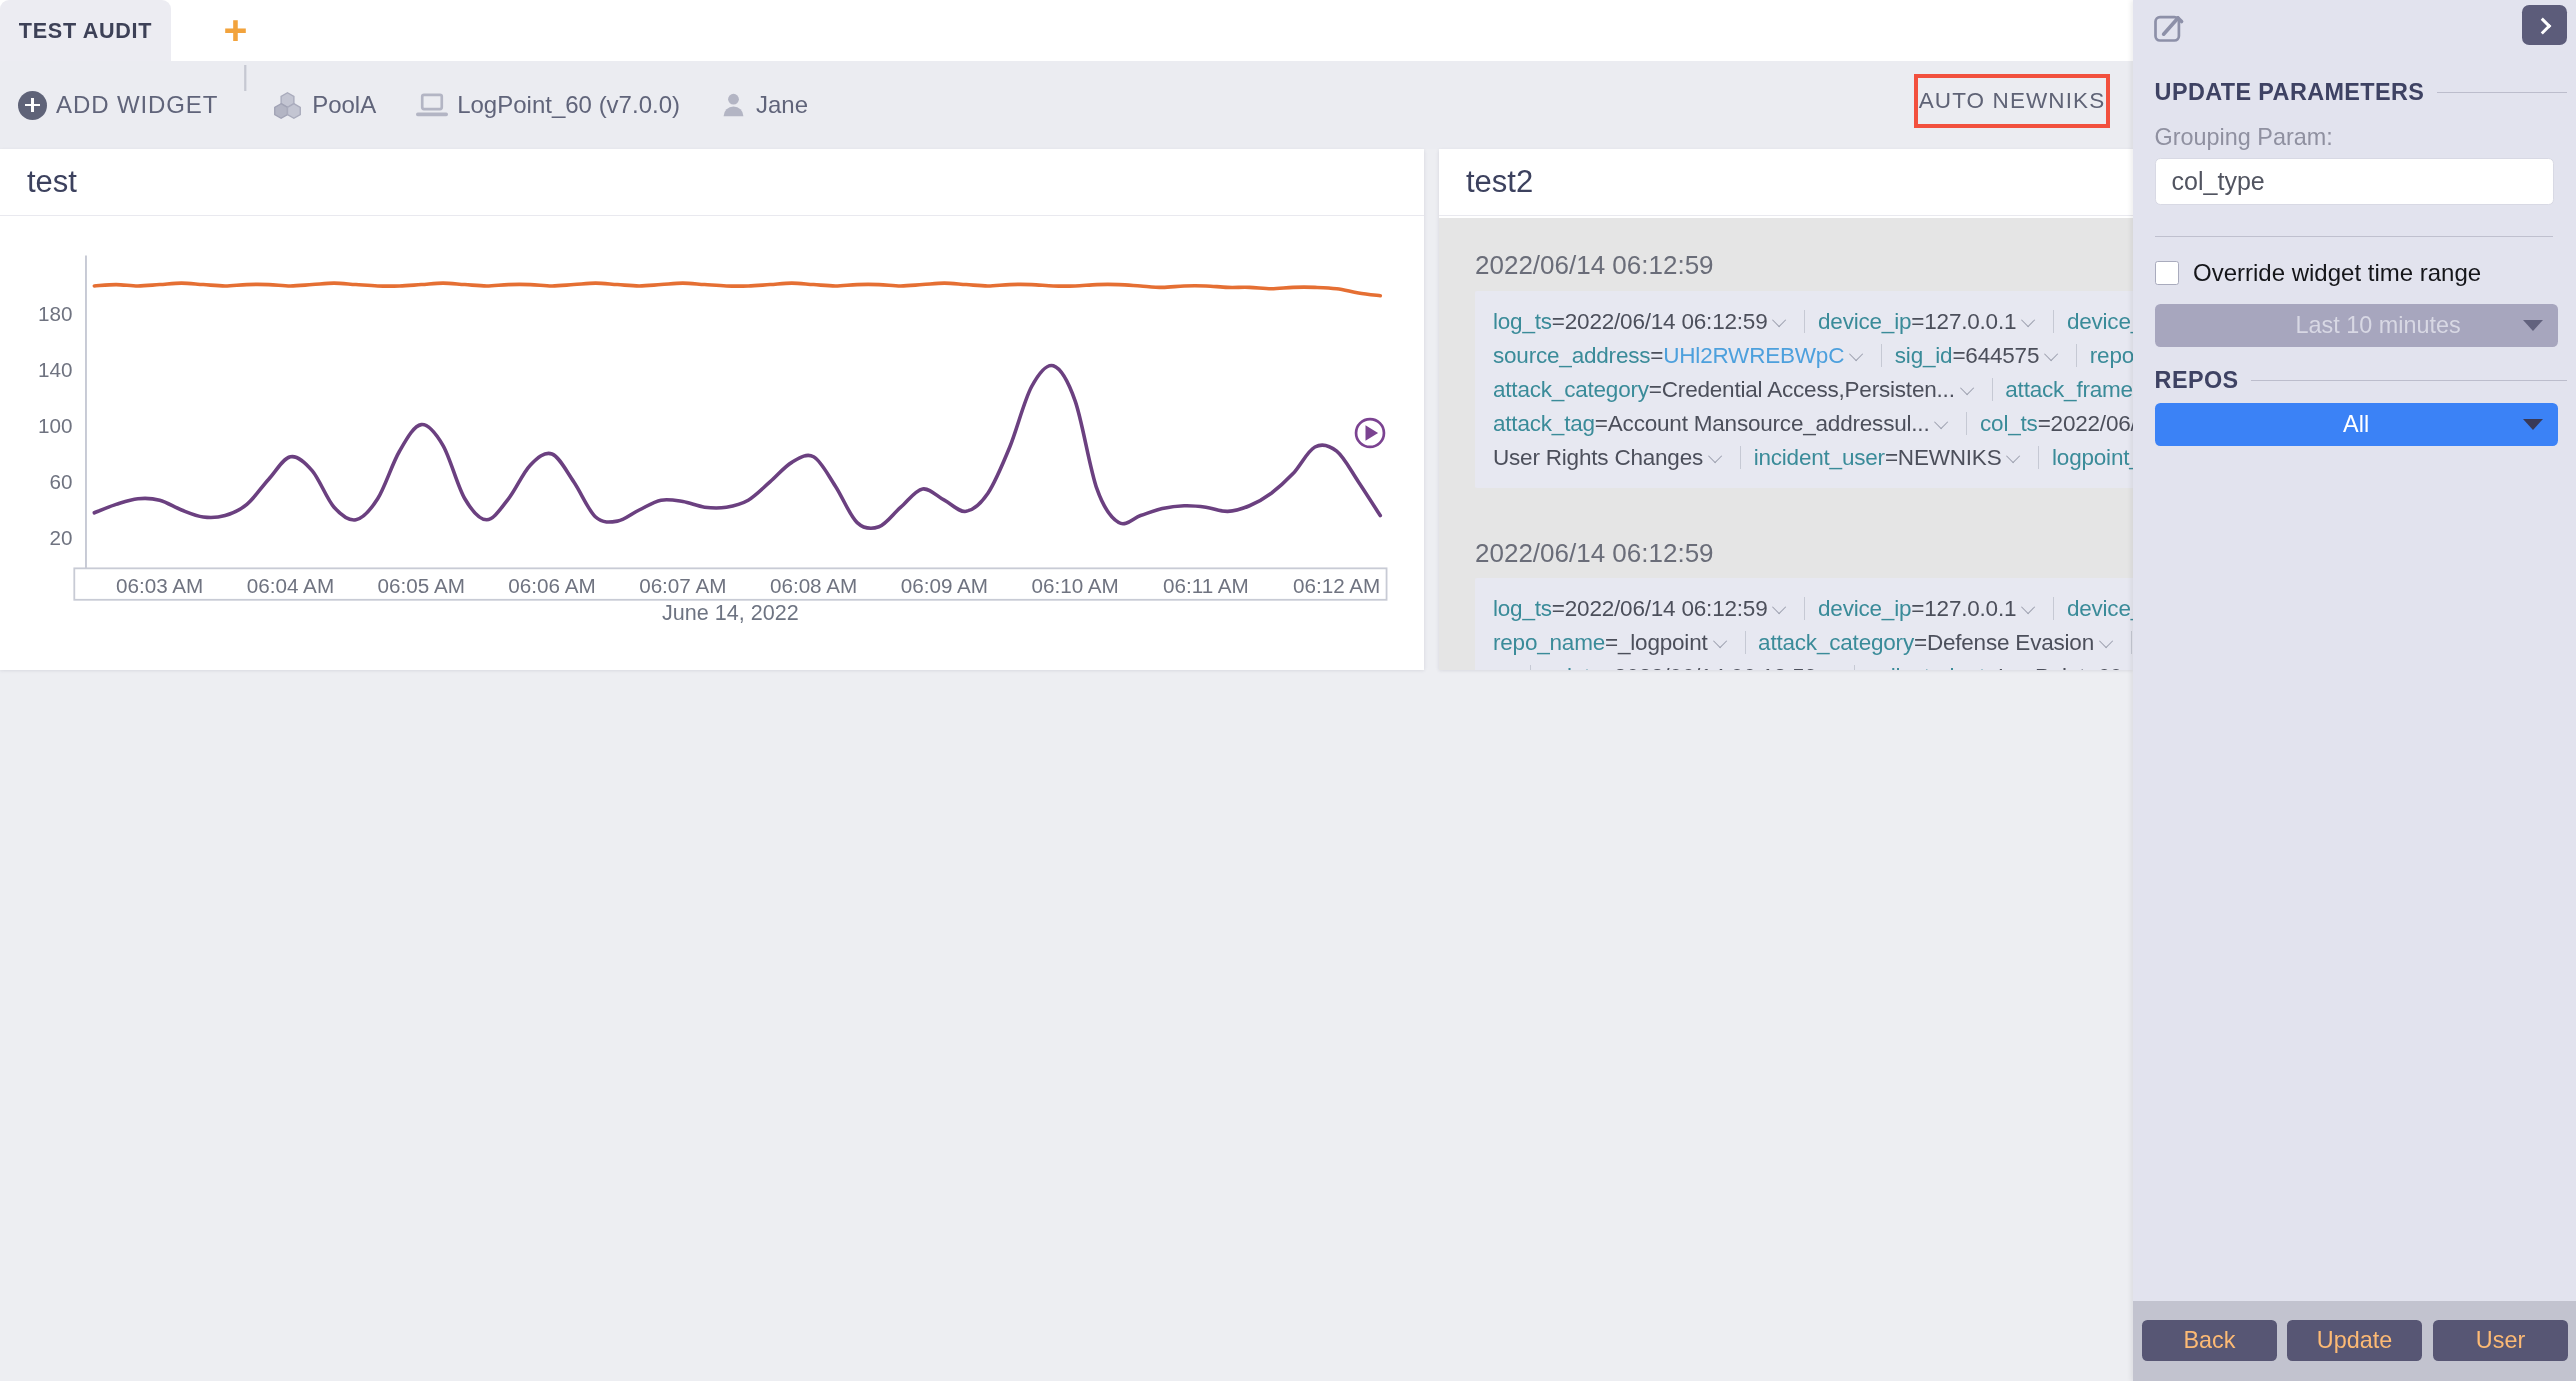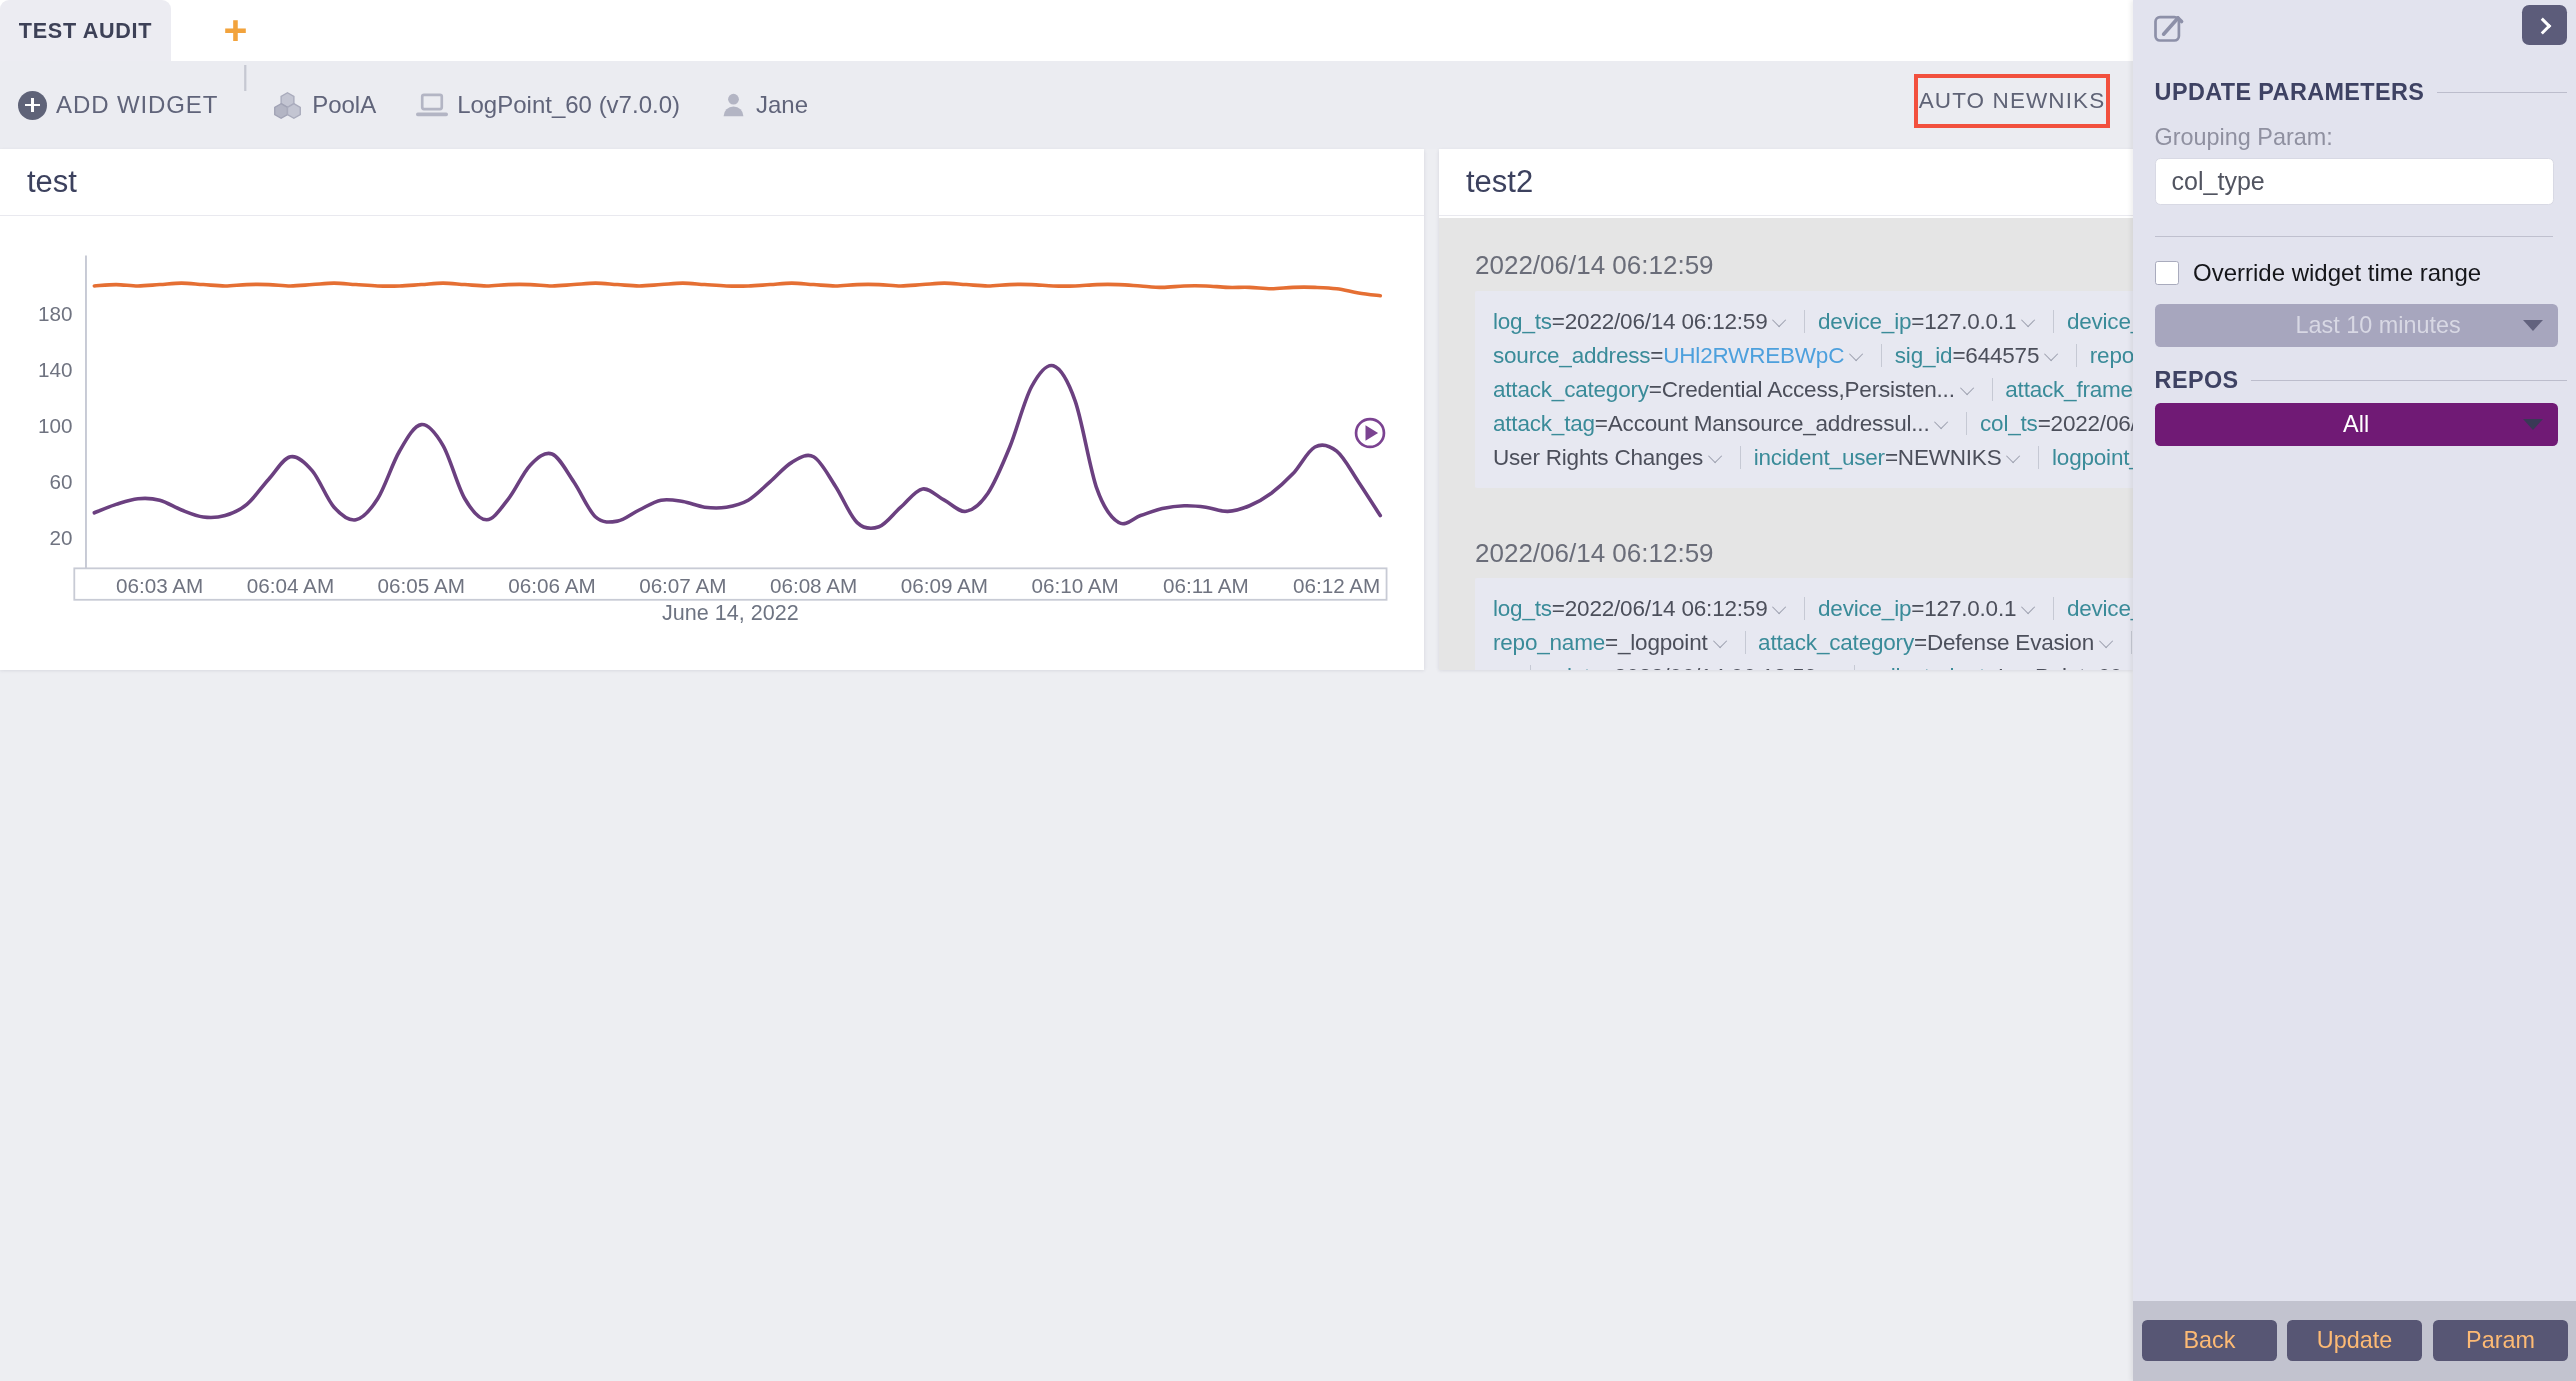--- a/index.html
+++ b/index.html
@@ -69,21 +69,21 @@
   .checkbox-row { position:absolute; left:21.6px; display:flex; align-items:center; gap:14.4px; }
   .checkbox { width:24px; height:24px; background:#ffffff; border:1.8px solid #a9abbd; border-radius:2.7px; }
   .checkbox-label { font-size:24px; color:#15161a; }
   .select { position:absolute; left:21.6px; width:403px; height:43px; border-radius:5.4px;
             display:flex; align-items:center; justify-content:center; }
   .select .caret { position:absolute; right:14.4px; width:0; height:0;
                    border-left:10px solid transparent; border-right:10px solid transparent; }
   .select-disabled { background:#a7a6be;padding-left:44px; }
   .select-disabled .select-value { color:#d8d8e4; font-size:23.4px; }
   .select-disabled .caret { border-top:11.7px solid #62627e; }
-  .select-dark { background:#701a75; }
+  .select-dark { background:#3b82f6; }
   .select-dark .select-value { color:#ffffff; font-size:23.4px; }
   .select-dark .caret { border-top:11.7px solid #393956; }
   .sidebar-footer { position:absolute; left:0; top:1301px; width:443px; height:80px; background:#c2c3cf; }
   .footer-btn { position:absolute; top:19px; width:135px; height:41px; background:#575674; border:none;
                 border-radius:5.4px; color:#fdba74; font-size:23.4px; font-family:"Liberation Sans", sans-serif;
                 cursor:pointer; }
 </style>
 </head>
 <body>
 
@@ -225,17 +225,17 @@
     </div>
 
     <div class="select select-dark" style="top:403px;">
       <span class="select-value">All</span>
       <span class="caret"></span>
     </div>
 
     <div class="sidebar-footer">
       <button class="footer-btn" style="left:9px;">Back</button>
       <button class="footer-btn" style="left:154px;">Update</button>
-      <button class="footer-btn" style="left:300px;">Param</button>
+      <button class="footer-btn" style="left:300px;">User</button>
     </div>
   </div>
 </div>
 
 
 </body></html>

